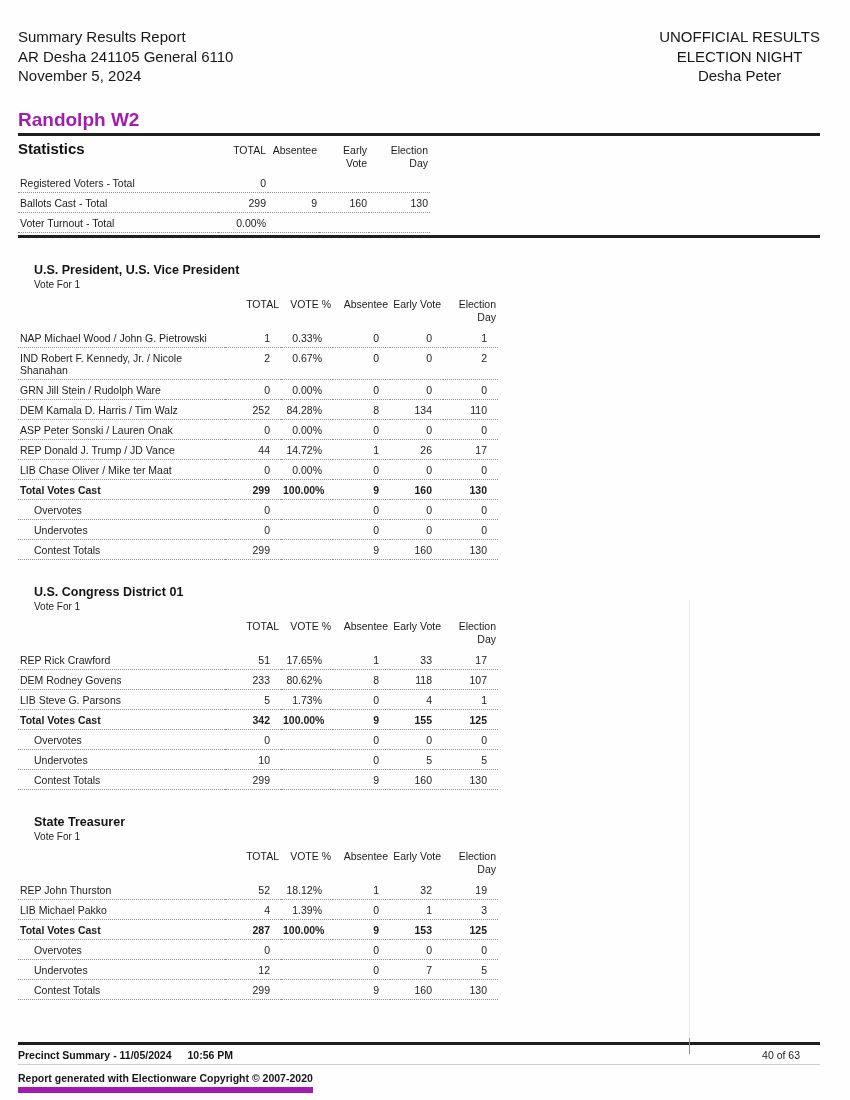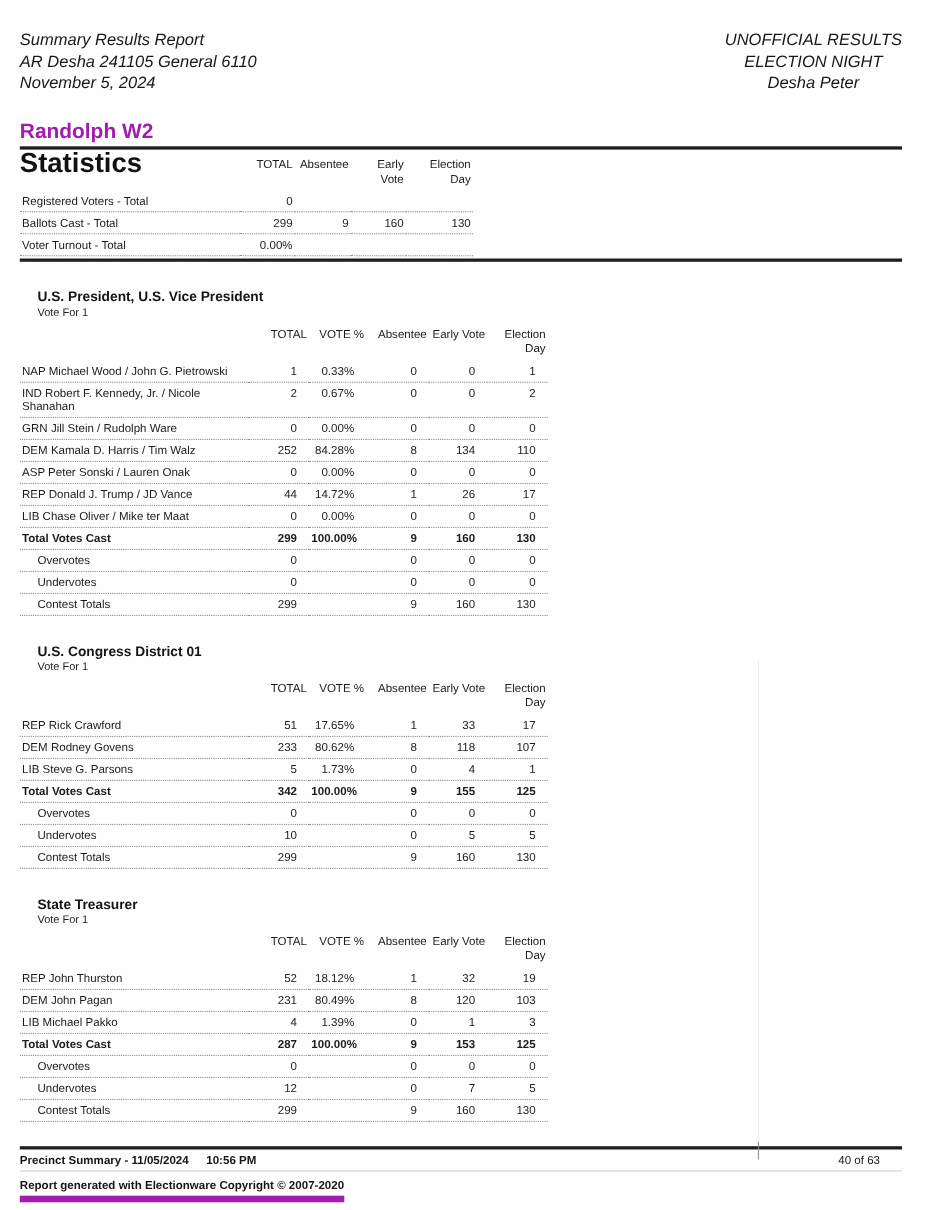--- a/index.html
+++ b/index.html
@@ -8,21 +8,21 @@
     width:850px;height:1100px;
     background:#fefefe;
     font-family:"Liberation Sans","DejaVu Sans",sans-serif;
     color:#1a1a1a;
     overflow:hidden;
   }
   .content{position:absolute;left:18px;top:0;width:802px;}
 
   
   .report-header{display:flex;justify-content:space-between;margin-top:27px;}
-  .hdr-left div, .hdr-right div{font-size:15px;line-height:19.5px;color:#181818;font-style:italic;}
+  .hdr-left div, .hdr-right div{font-size:15px;line-height:19.5px;color:#181818;}
   .hdr-right{text-align:center;}
 
   
   .precinct-title{margin-top:23px;font-size:19px;font-weight:700;color:#a21caf;}
   .rule-thick{height:3px;background:#1f1f1f;margin-top:2px;}
 
   
   table{border-collapse:collapse;table-layout:fixed;}
   th,td{font-size:10.5px;font-weight:400;padding:4px 2px 3px 2px;vertical-align:top;color:#1c1c1c;}
   th{white-space:pre-line;}
@@ -32,21 +32,21 @@
   tbody tr td{border-bottom:1px dotted #8f8f8f;}
   tr.bold td{font-weight:700;}
 
   
   .stats-table{width:412px;margin-top:2px;}
   .stats-table col.c-lbl{width:200px;}
   .stats-table col.c-total{width:50px;}
   .stats-table col.c-abs{width:51px;}
   .stats-table col.c-early{width:50px;}
   .stats-table col.c-day{width:61px;}
-  .stats-table th.title{font-size:25px;font-weight:700;color:#111;padding:0 0 2px 0;line-height:21px;}
+  .stats-table th.title{font-size:15px;font-weight:700;color:#111;padding:0 0 2px 0;line-height:21px;}
   .stats-table th.num{padding-top:6px;line-height:13px;}
 
   
   .contest{margin-top:25px;}
   .contest-title{margin-left:16px;font-size:12.5px;font-weight:700;color:#141414;}
   .vote-for{margin-left:16px;font-size:10px;margin-top:2px;color:#222;}
   .contest-table{width:480px;margin-top:4px;}
   .contest-table col.c-lbl{width:207px;}
   .contest-table col.c-total{width:56px;}
   .contest-table col.c-pct{width:52px;}
@@ -363,28 +363,20 @@
         <tbody>
             <tr>
               <td class="lbl">REP John Thurston</td>
               <td class="num">52</td>
               <td class="num">18.12%</td>
               <td class="num">1</td>
               <td class="num">32</td>
               <td class="num">19</td>
             </tr>
             <tr>
-              <td class="lbl">DEM John Pagan</td>
-              <td class="num">231</td>
-              <td class="num">80.49%</td>
-              <td class="num">8</td>
-              <td class="num">120</td>
-              <td class="num">103</td>
-            </tr>
-            <tr>
               <td class="lbl">LIB Michael Pakko</td>
               <td class="num">4</td>
               <td class="num">1.39%</td>
               <td class="num">0</td>
               <td class="num">1</td>
               <td class="num">3</td>
             </tr>
             <tr class="bold">
               <td class="lbl">Total Votes Cast</td>
               <td class="num">287</td>

